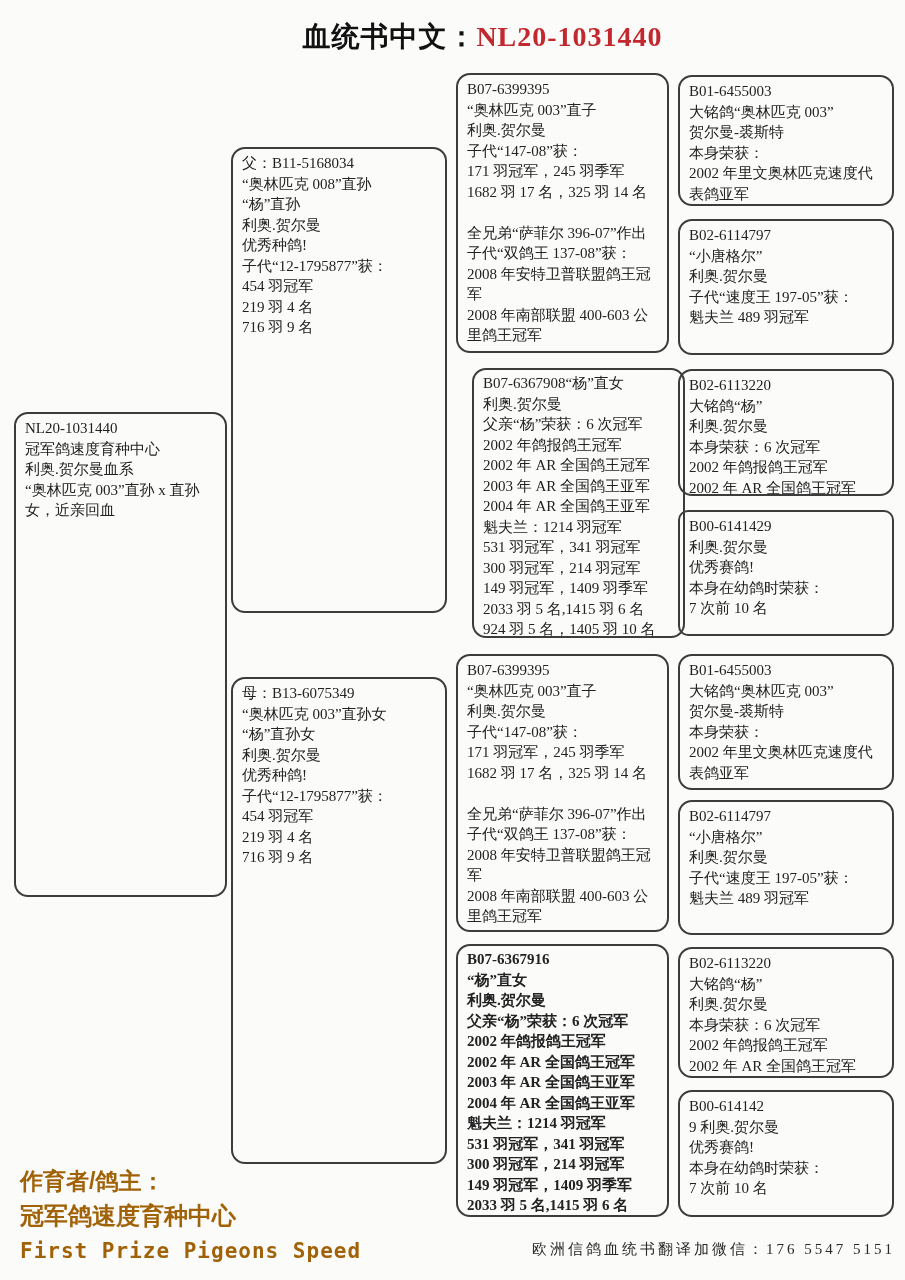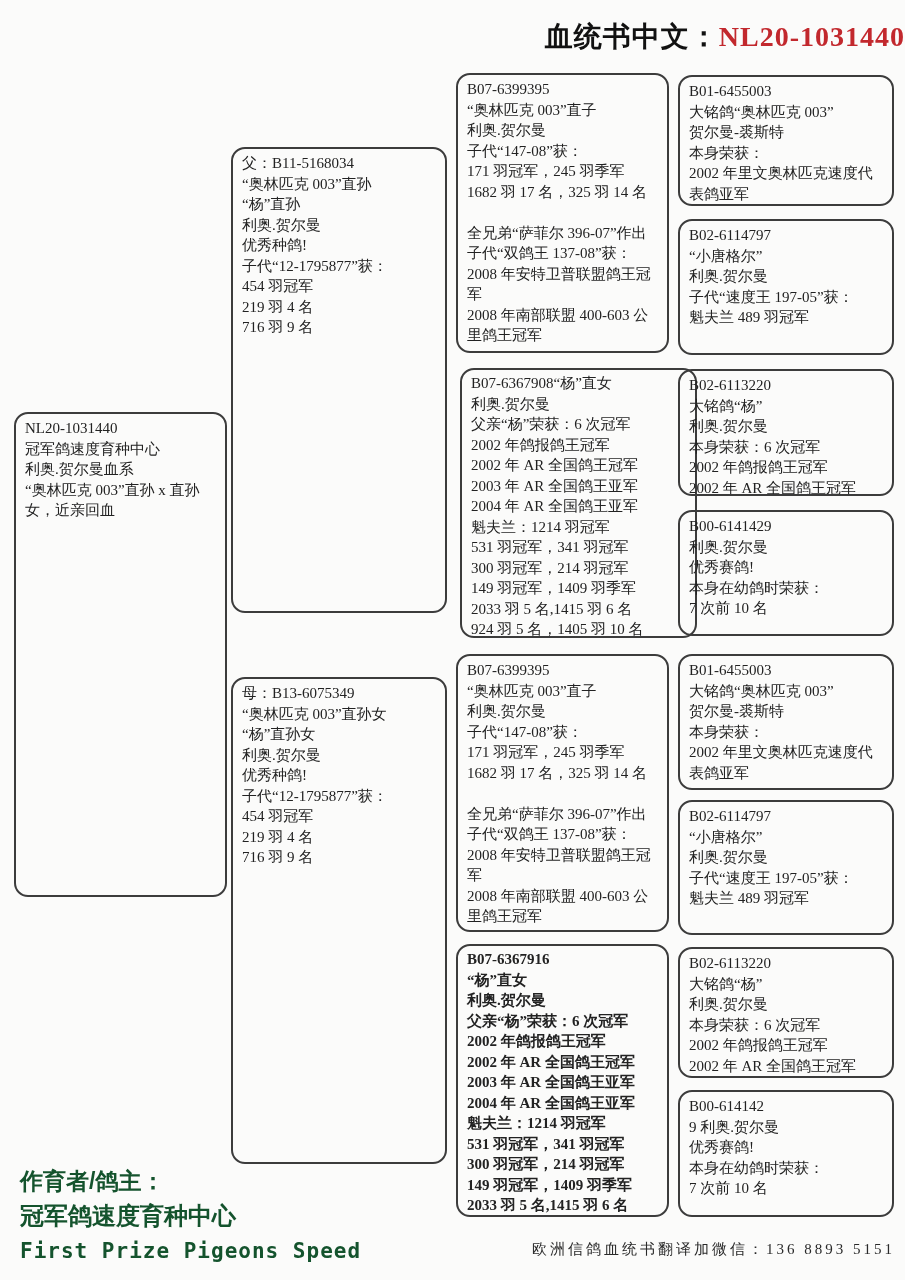--- a/index.html
+++ b/index.html
@@ -8,21 +8,21 @@
     background:#fbfbfa;
     font-family:"Liberation Serif","DejaVu Serif",serif;
     color:#1e1e1e;
     position:relative;
     overflow:hidden;
   }
   .page{position:absolute;inset:0;}
   .title{
     position:absolute;top:18px;left:0;width:100%;
     box-sizing:border-box;padding-left:60px;
-    text-align:right;
+    text-align:center;
     font-size:28px;font-weight:700;
     letter-spacing:1px;
     color:#111;
     white-space:nowrap;
   }
   .title .ring{color:#c2282d;}
   .box{
     position:absolute;
     box-sizing:border-box;
     border:2px solid #3c3c3c;
@@ -35,37 +35,37 @@
     overflow:hidden;
   }
   .box .line{min-height:20.5px;}
   
   .b-subject{left:14px;top:412px;width:213px;height:485px;}
   
   .b-father{left:231px;top:147px;width:216px;height:466px;}
   .b-mother{left:231px;top:677px;width:216px;height:487px;}
   
   .b-gp0{left:456px;top:73px;width:213px;height:280px;}
-  .b-gp1{left:460px;top:368px;width:237px;height:270px;padding-top:3px;}
+  .b-gp1{left:472px;top:368px;width:213px;height:270px;padding-top:3px;}
   .b-gp2{left:456px;top:654px;width:213px;height:278px;}
   .b-gp3{left:456px;top:944px;width:213px;height:273px;padding-top:3px;font-weight:bold;}
   
   .b-ggp0{left:678px;top:75px;width:216px;height:131px;}
   .b-ggp1{left:678px;top:219px;width:216px;height:136px;}
   .b-ggp2{left:678px;top:369px;width:216px;height:127px;}
-  .b-ggp3{left:678px;top:510px;width:216px;height:126px;}
+  .b-ggp3{left:678px;top:510px;width:216px;height:126px;border-radius:10px;}
   .b-ggp4{left:678px;top:654px;width:216px;height:136px;}
   .b-ggp5{left:678px;top:800px;width:216px;height:135px;}
   .b-ggp6{left:678px;top:947px;width:216px;height:131px;}
   .b-ggp7{left:678px;top:1090px;width:216px;height:127px;}
   
   .breeder{
     position:absolute;left:20px;top:1164px;
     font-family:"Liberation Sans","DejaVu Sans",sans-serif;
-    font-weight:700;color:#14532d;
+    font-weight:700;color:#a16207;
   }
   .breeder-label{font-size:23px;line-height:34px;}
   .breeder-name{font-size:24px;line-height:36px;}
   .breeder-en{
     font-family:"DejaVu Sans Mono","Liberation Mono",monospace;
     font-size:21px;line-height:30px;letter-spacing:1px;margin-top:2px;
   }
   .contact{
     position:absolute;right:10px;top:1240px;
     font-size:15px;letter-spacing:3px;color:#2a2a2a;
@@ -81,21 +81,21 @@
 
   <div class="box b-subject">
       <div class="line">NL20-1031440</div>
       <div class="line">冠军鸽速度育种中心</div>
       <div class="line">利奥.贺尔曼血系</div>
       <div class="line">“奥林匹克 003”直孙 x 直孙女，近亲回血</div>
     </div>
 
   <div class="box b-father">
       <div class="line">父：B11-5168034</div>
-      <div class="line">“奥林匹克 003”直孙</div>
+      <div class="line">“奥林匹克 008”直孙</div>
       <div class="line">“杨”直孙</div>
       <div class="line">利奥.贺尔曼</div>
       <div class="line">优秀种鸽!</div>
       <div class="line">子代“12-1795877”获：</div>
       <div class="line">454 羽冠军</div>
       <div class="line">219 羽 4 名</div>
       <div class="line">716 羽 9 名</div>
     </div>
   <div class="box b-mother">
       <div class="line">母：B13-6075349</div>
@@ -223,15 +223,15 @@
       <div class="line">优秀赛鸽!</div>
       <div class="line">本身在幼鸽时荣获：</div>
       <div class="line">7 次前 10 名</div>
     </div>
 
   <div class="breeder">
     <div class="breeder-label">作育者/鸽主：</div>
     <div class="breeder-name">冠军鸽速度育种中心</div>
     <div class="breeder-en">First Prize Pigeons Speed</div>
   </div>
-  <div class="contact">欧洲信鸽血统书翻译加微信：136 8893 5151</div>
+  <div class="contact">欧洲信鸽血统书翻译加微信：176 5547 5151</div>
 
 </div>
 
 </body></html>

